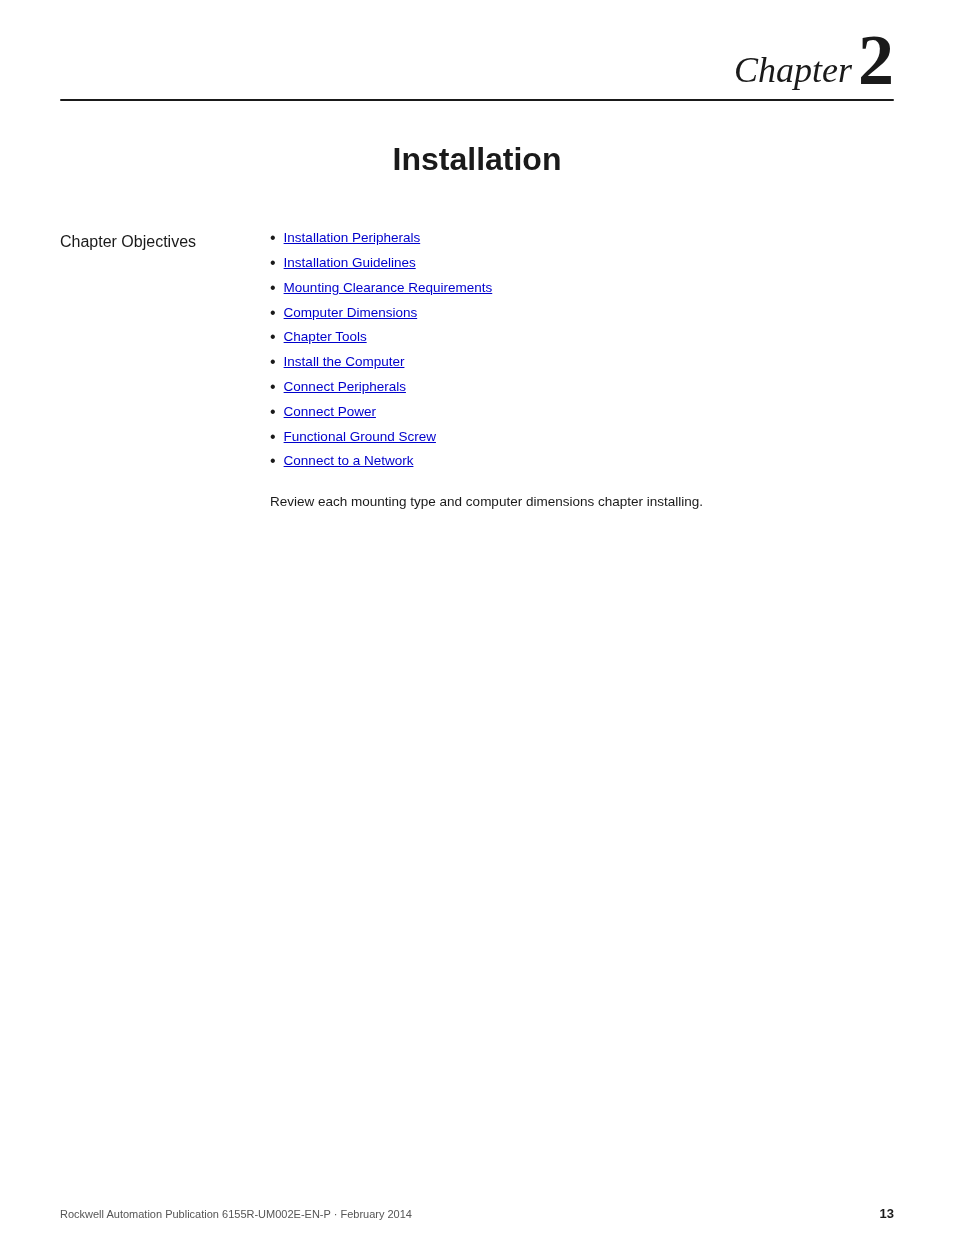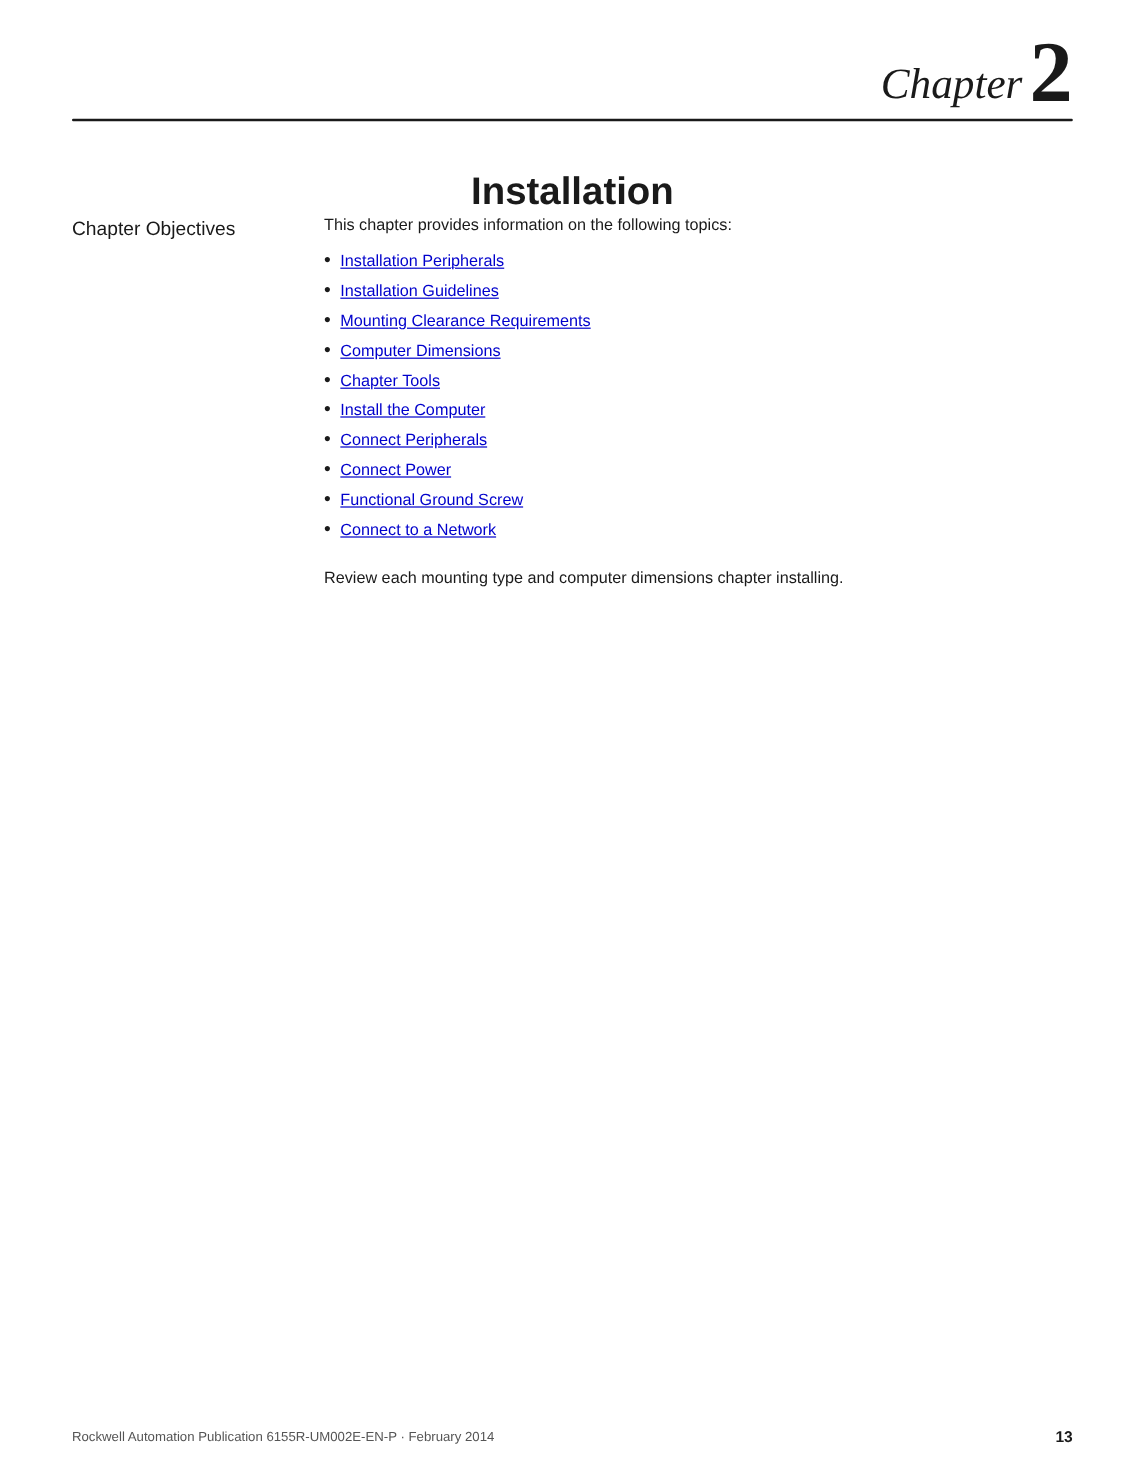--- a/index.html
+++ b/index.html
@@ -57,20 +57,21 @@
     .chapter-divider {
       height: 2px;
       background: #1a1a1a;
       margin: 0 60px 0 60px;
       margin-bottom: 40px;
     }
 
     
     .page-title-area {
       text-align: center;
+      margin-bottom: 50px;
       padding: 0 60px;
     }
 
     .page-title {
       font-family: Arial, Helvetica, sans-serif;
       font-size: 32px;
       font-weight: bold;
       color: #1a1a1a;
     }
 
@@ -140,21 +141,21 @@
       font-family: Arial, Helvetica, sans-serif;
       font-size: 13.5px;
       color: #1a1a1a;
       line-height: 1.5;
       margin-top: 6px;
     }
 
     
     .page-footer {
       position: absolute;
-      bottom: 30px;
+      bottom: 14px;
       left: 0;
       right: 0;
       display: flex;
       justify-content: space-between;
       align-items: center;
       padding: 0 60px;
       border-top: none;
     }
 
     .footer-text {
@@ -186,21 +187,20 @@
     <h1 class="page-title">Installation</h1>
   </div>
 
   <div class="main-content">
 
     <div class="left-sidebar">
       <span class="section-heading">Chapter Objectives</span>
     </div>
 
     <div class="right-content">
-      <p class="intro-text">This chapter provides information on the following topics:</p>
 
       <ul class="topics-list">
       <li>
             <span class="bullet">•</span>
             <a href="#installation-precautions">Installation Peripherals</a>
           </li>
           <li>
             <span class="bullet">•</span>
             <a href="#installation-guidelines">Installation Guidelines</a>
           </li>

